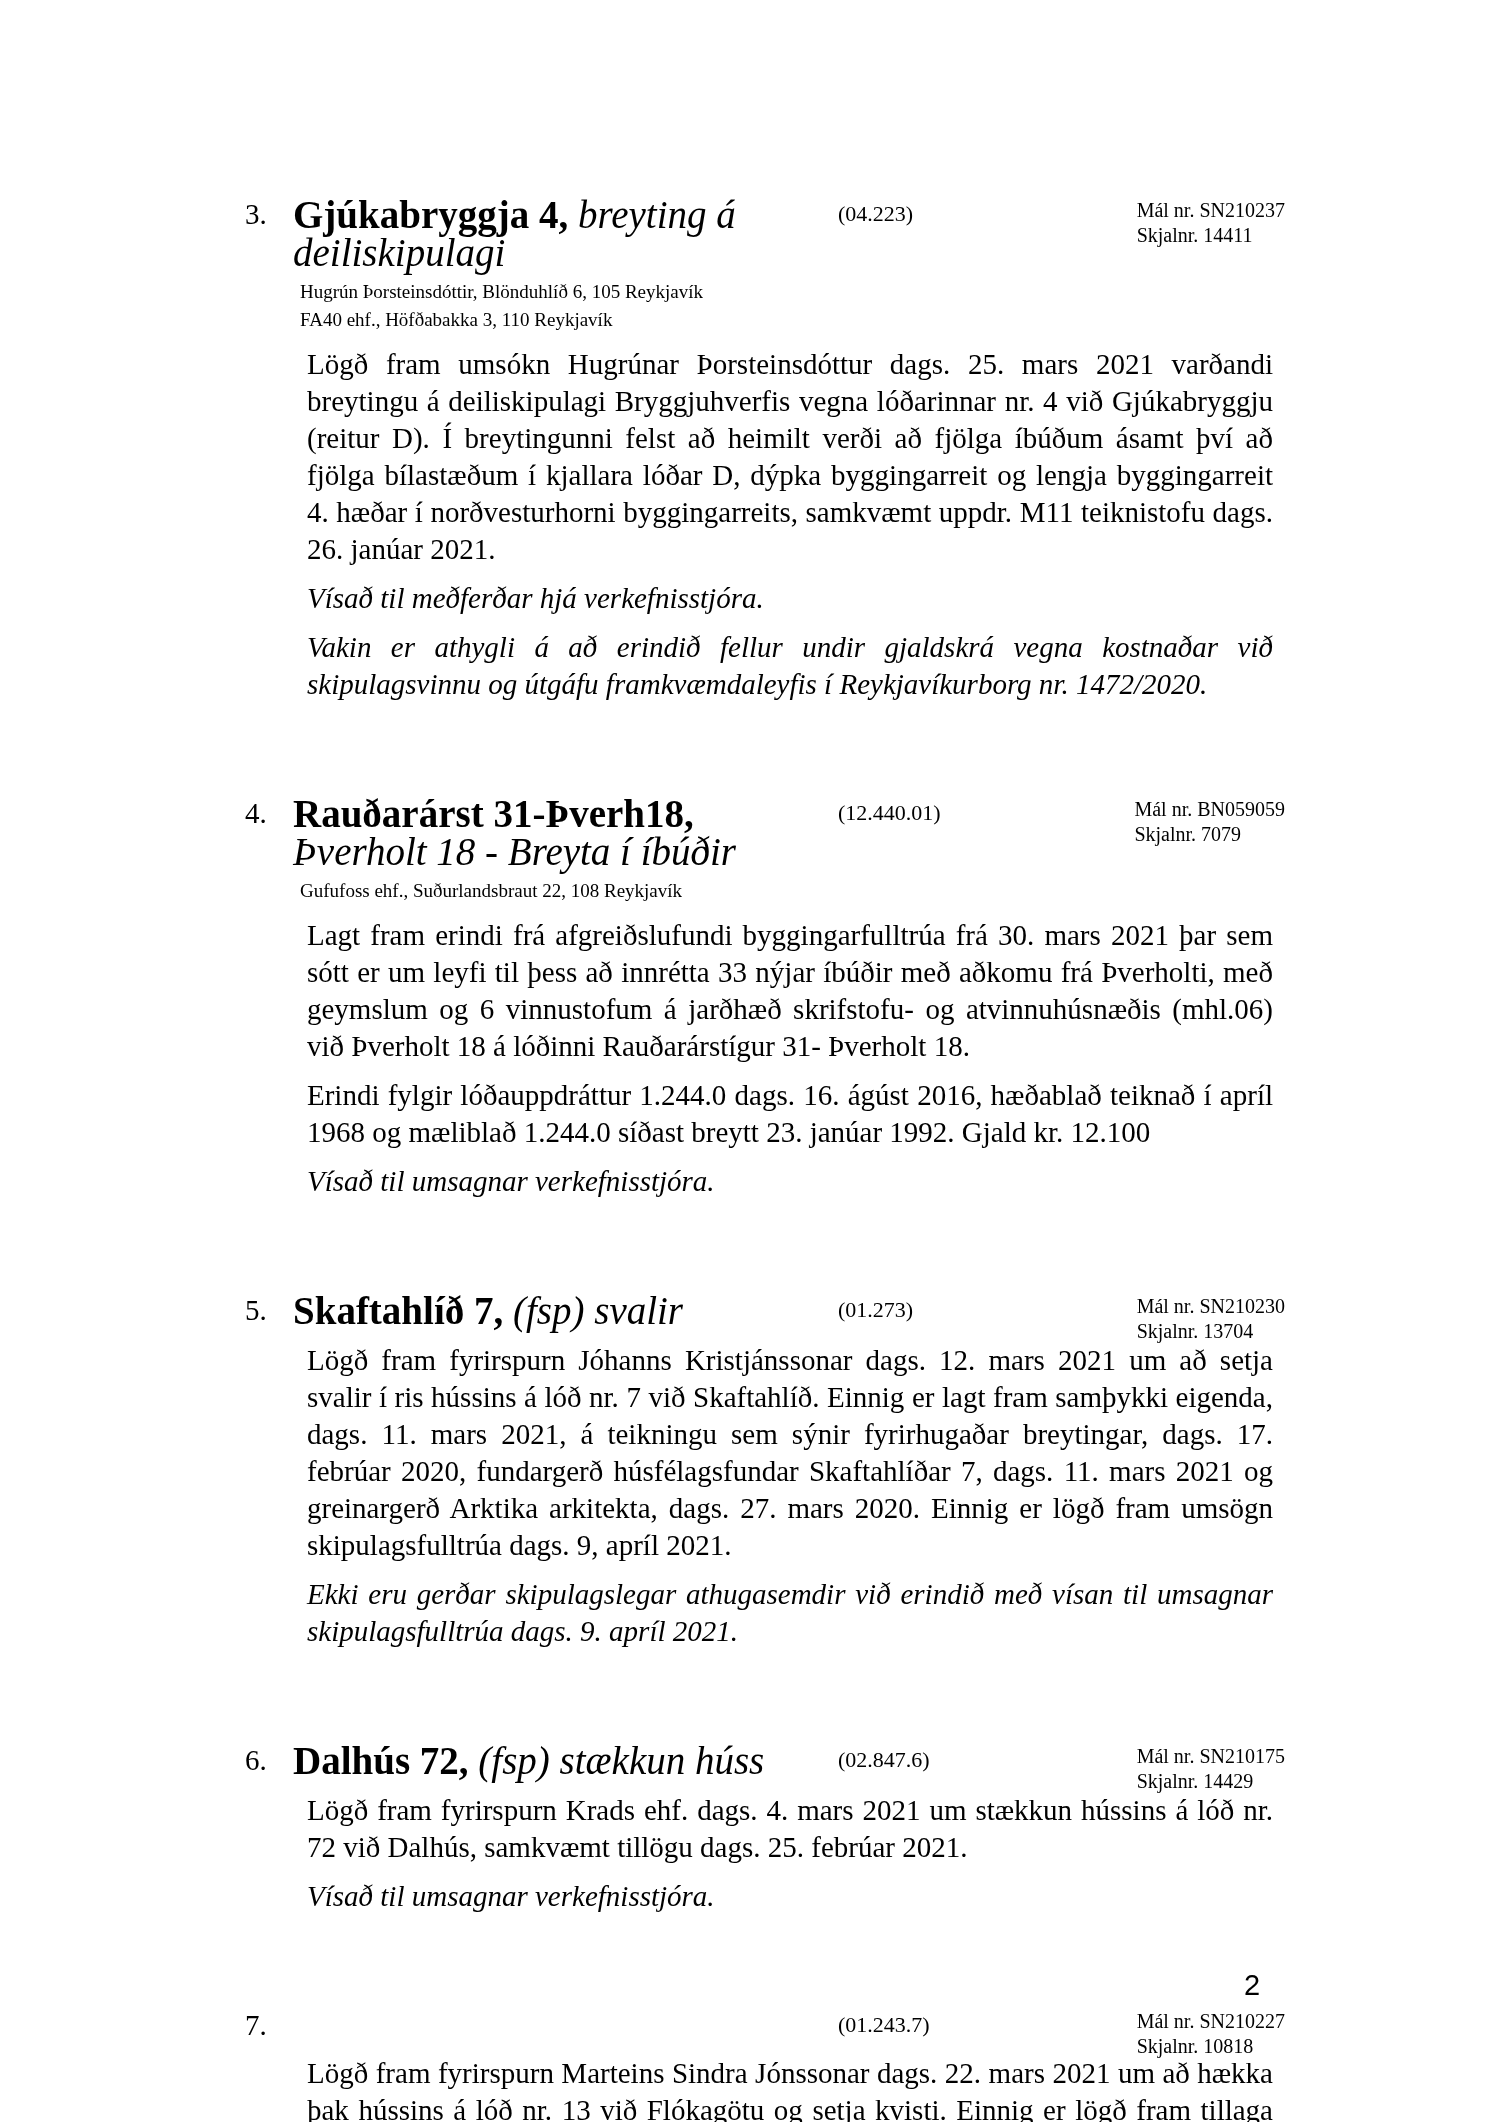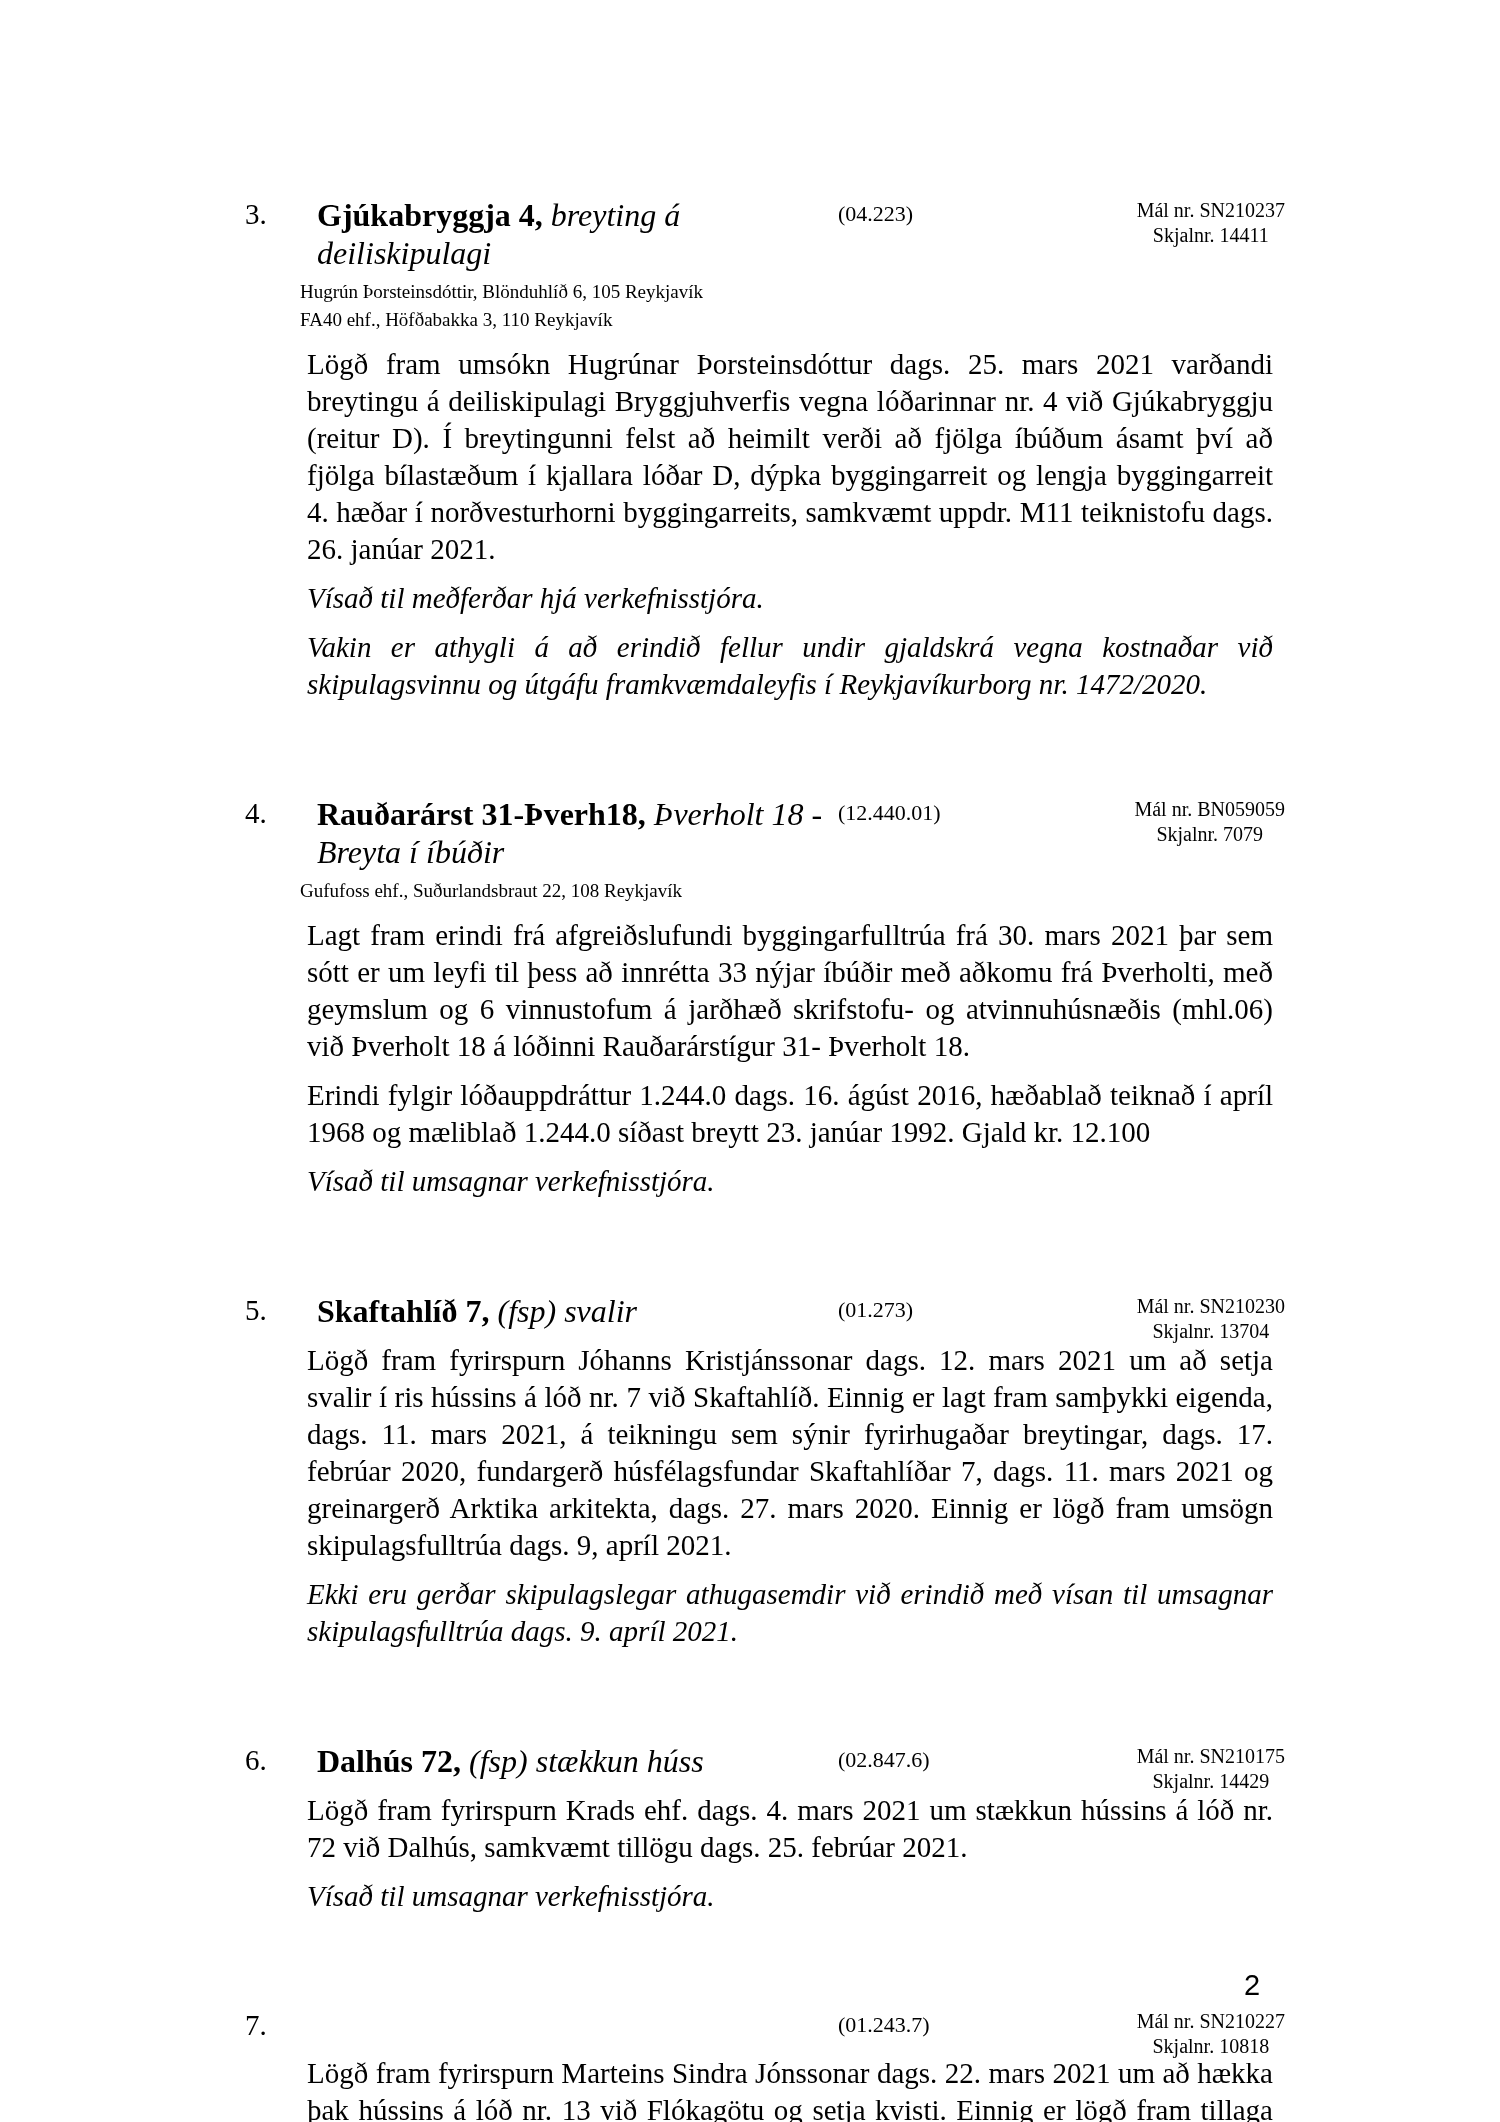--- a/index.html
+++ b/index.html
@@ -30,39 +30,39 @@
     min-height: 36px;
   }
   .item-num {
     position: absolute;
     left: 0;
     top: 0;
     font-size: 29px;
     line-height: 36px;
   }
   .item-title {
-    margin-left: 72px;
+    margin-left: 48px;
     width: 535px;
-    font-size: 32px;
+    font-size: 39px;
     line-height: 38px;
   }
   .t-bold { font-weight: bold; }
   .t-italic { font-style: italic; }
   .case-code {
     position: absolute;
     left: 593px;
     top: 0;
     font-size: 22px;
     line-height: 36px;
   }
   .case-meta {
     position: absolute;
     right: 0;
     top: 2px;
-    text-align: center;
+    text-align: left;
     font-size: 20px;
     line-height: 25px;
   }
   .parties {
     margin: 6px 0 3px 55px;
     font-size: 19px;
     line-height: 28px;
   }
   .body-text {
     margin-left: 50px;

